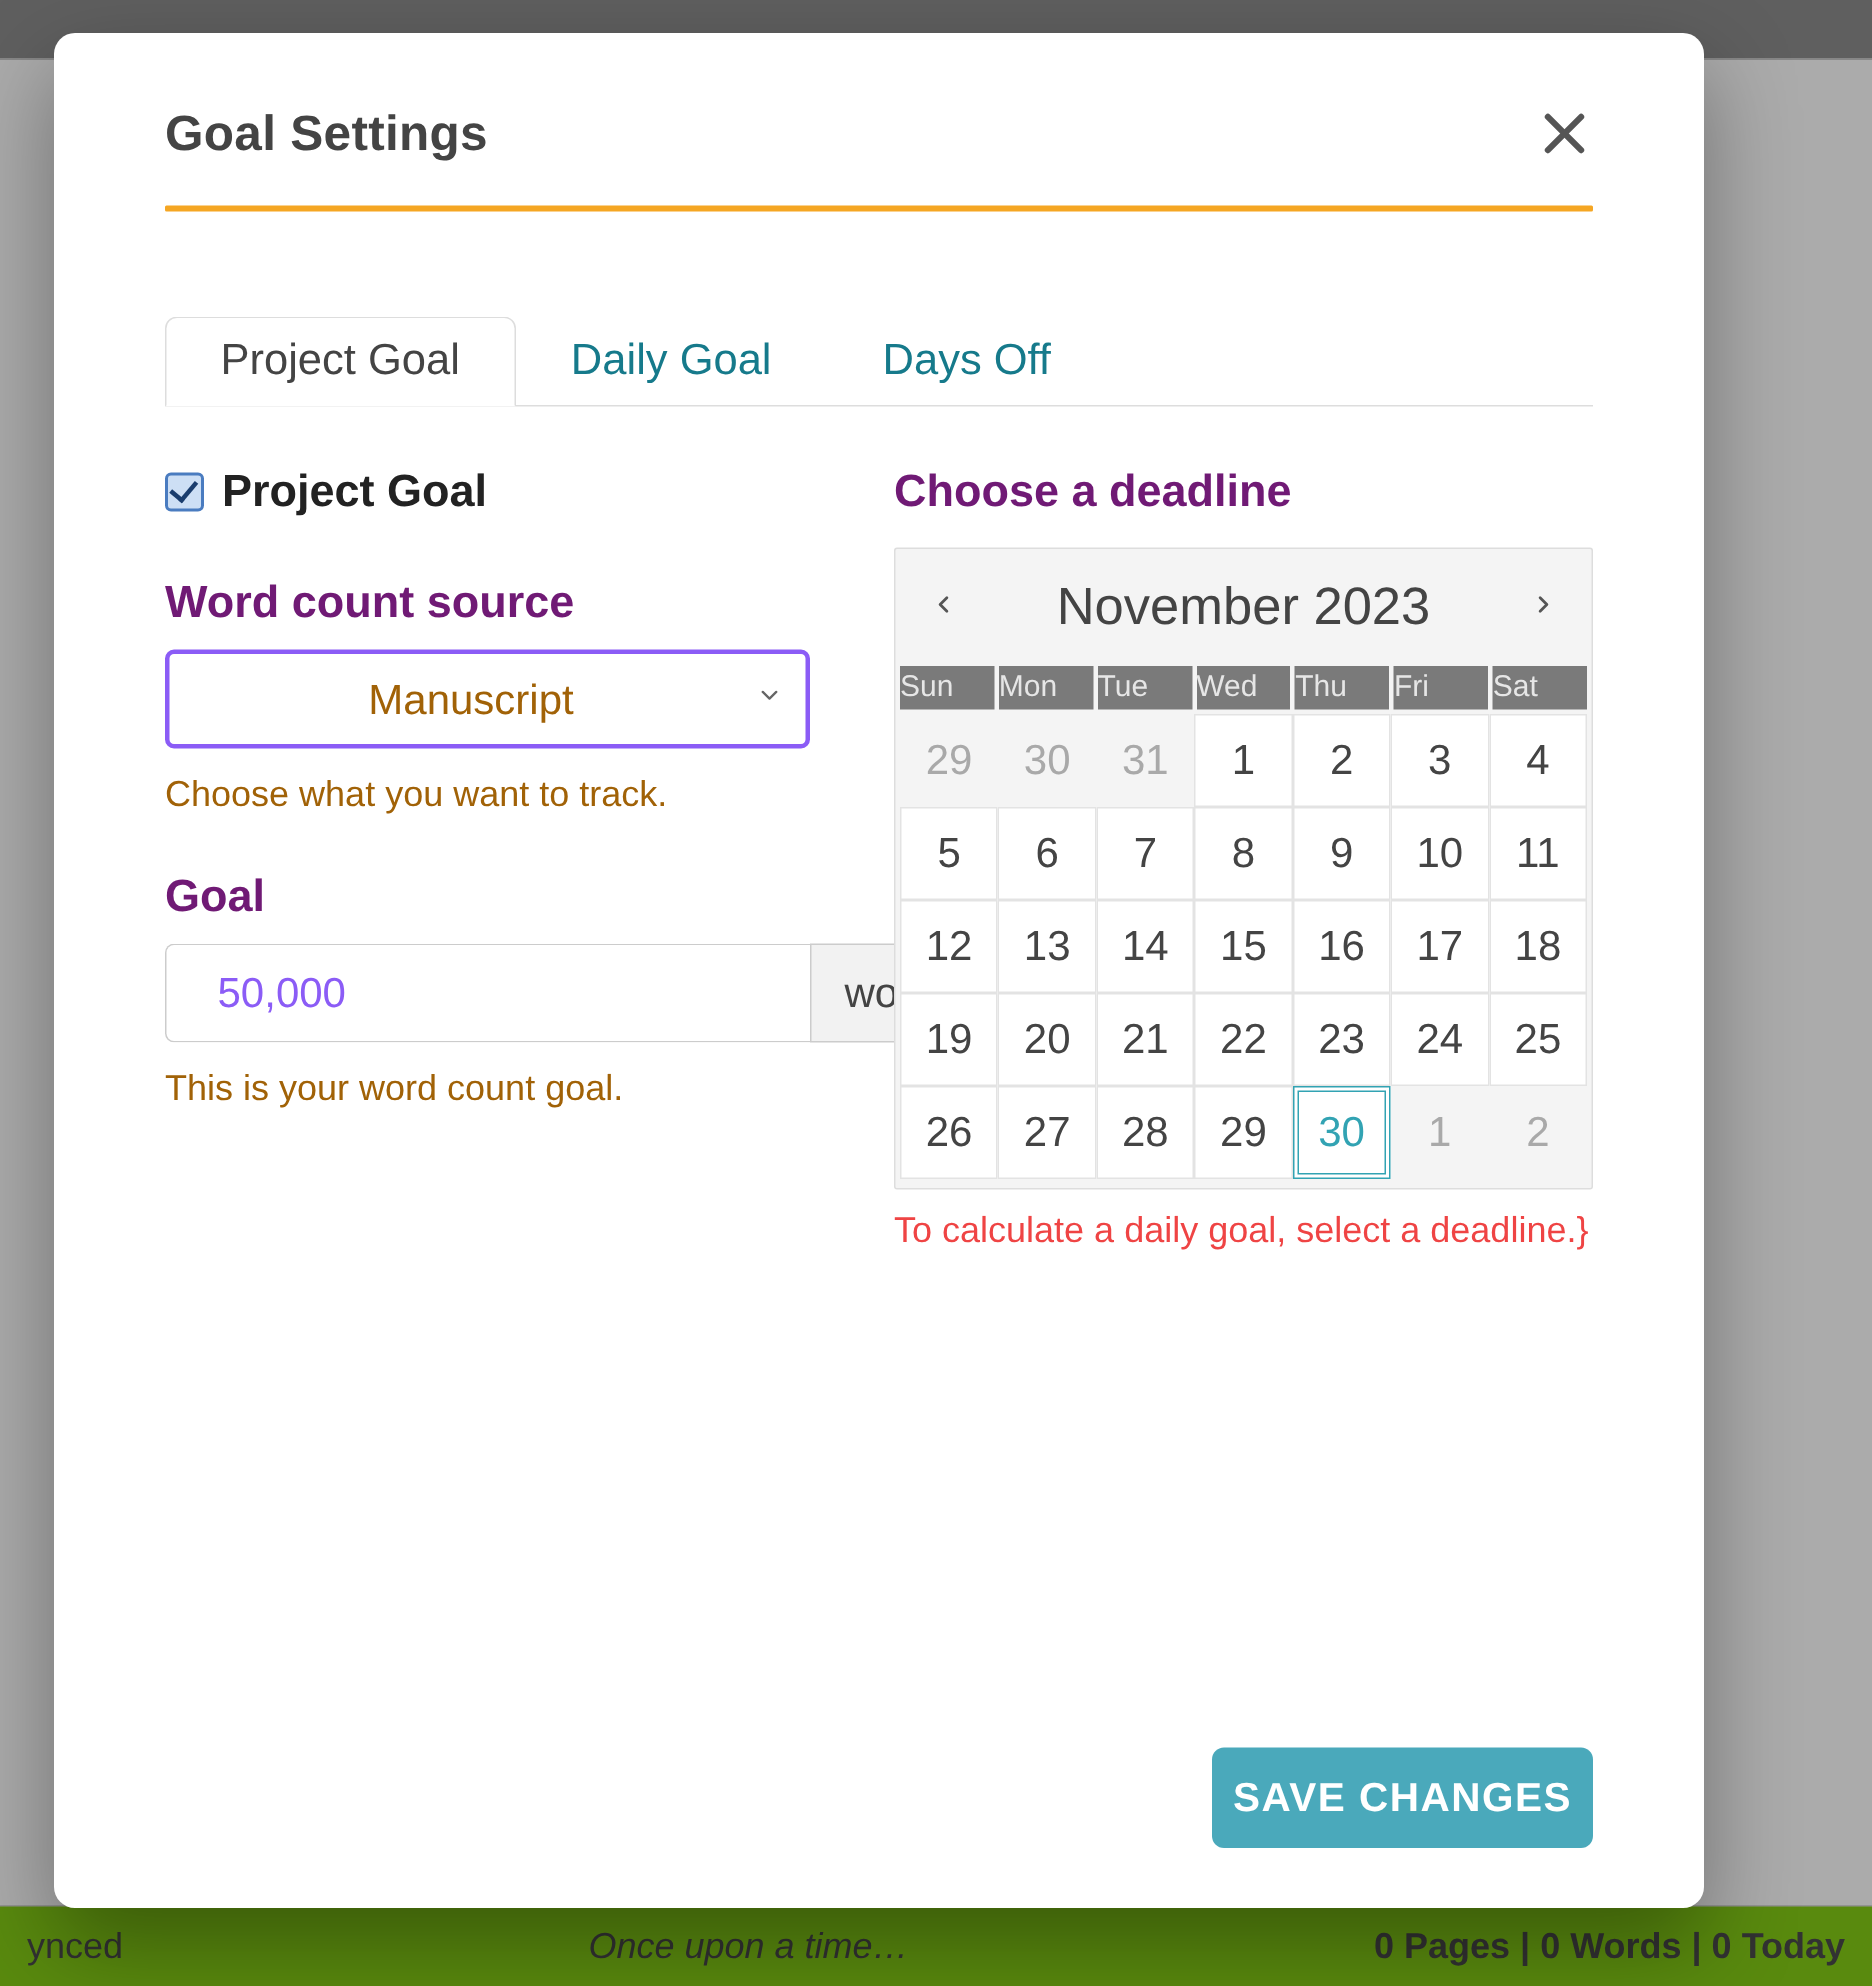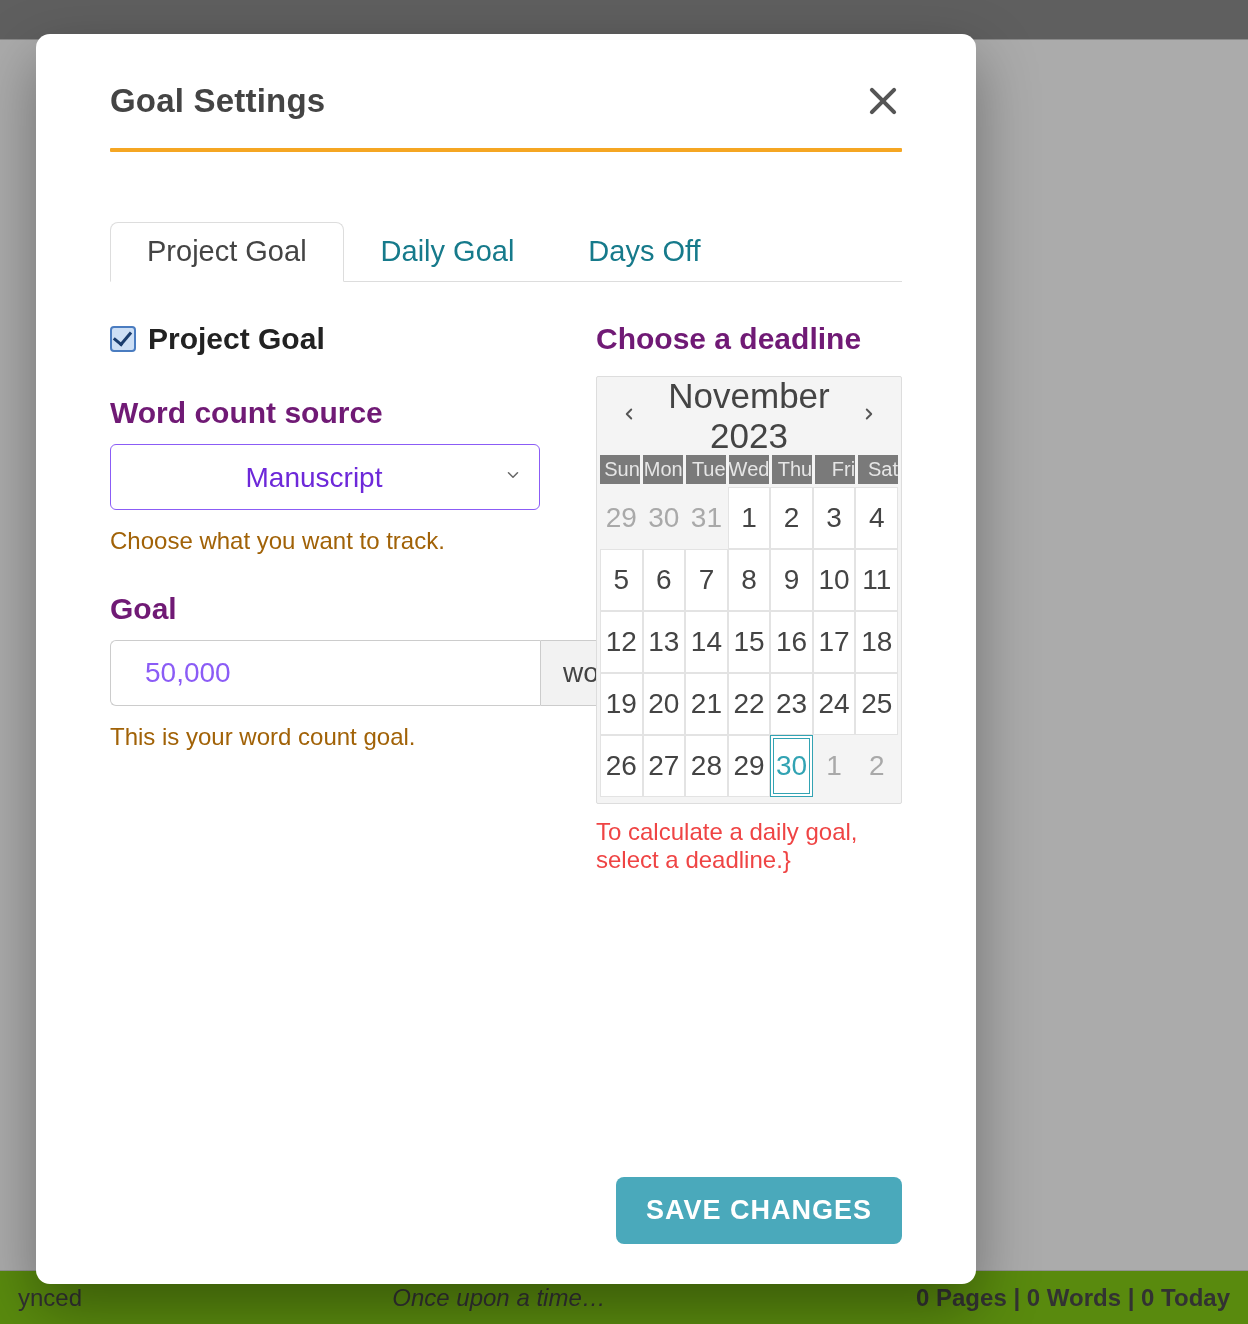--- a/index.html
+++ b/index.html
@@ -6,21 +6,21 @@
   html, body { width: 1248px; height: 1324px; font-family: -apple-system, BlinkMacSystemFont, "Segoe UI", Helvetica, Arial, sans-serif; }
   body { background: #8d8d8d; position: relative; overflow: hidden; }
 
   .behind-bar { position: absolute; left: 0; right: 0; top: 39px; bottom: 0; background: #fdfdfd; border-top: 1px solid #c9c9c9; }
   .behind-footer { position: absolute; left: 0; right: 0; bottom: 0; height: 54px; background: #84cc16; border-top: 1px solid #d7d7d7; display:flex; align-items:center; justify-content: space-between; padding: 0 18px; color:#4a4a4a; font-size:24px; }
   .behind-footer .center { font-style: italic; color:#4a4a4a; white-space: nowrap; overflow:hidden; text-overflow: clip; }
   .behind-footer .right { font-weight:600; white-space:nowrap; }
 
   .backdrop { position:absolute; inset:0; background: rgba(0,0,0,0.32); }
 
-  .modal { position:absolute; left:36px; top:34px; width:940px; height:1250px; background:#fff; border-radius:14px; box-shadow: 0 24px 60px rgba(0,0,0,0.35); padding: 48px 74px 40px 74px; display:flex; flex-direction:column; }
+  .modal { position:absolute; left:36px; top:22px; width:1100px; height:1250px; background:#fff; border-radius:14px; box-shadow: 0 24px 60px rgba(0,0,0,0.35); padding: 48px 74px 40px 74px; display:flex; flex-direction:column; }
 
   .modal-header { display:flex; justify-content:space-between; align-items:flex-start; }
   .modal-title { font-size:33px; font-weight:600; color:#444; letter-spacing:0.2px; }
   .close-x { cursor:pointer; color:#555; }
   .close-x svg { width:38px; height:38px; }
   .accent-line { height:4px; background:#f5a623; margin-top:24px; border-radius:1px; }
 
   .tabs { display:flex; margin-top:70px; border-bottom:1px solid #ddd; }
   .tab { padding: 12px 36px 12px 36px; font-size:29px; font-weight:500; cursor:pointer; }
   .tab.active { border:1px solid #ddd; border-bottom:1px solid #fff; border-top-left-radius:8px; border-top-right-radius:8px; margin-bottom:-1px; color:#444; }
@@ -31,42 +31,42 @@
   .col-right { flex:1; }
 
   .check-row { display:flex; align-items:center; gap:12px; margin-bottom:40px; }
   .checkbox { width:26px; height:26px; appearance:none; border:2px solid #4a7cc0; border-radius:4px; background:#cddff5; position:relative; cursor:pointer; }
   .checkbox:checked::after { content:""; position:absolute; left:5px; top:0px; width:8px; height:14px; border: solid #1a3d6e; border-width: 0 3px 3px 0; transform: rotate(40deg); }
   .check-label { font-size:30px; font-weight:700; color:#222; }
 
   .field-block { margin-bottom:34px; }
   .field-label { font-size:30px; font-weight:700; color:#701a75; margin-bottom:14px; }
   .select-wrap { position:relative; }
-  .select { width:100%; height:66px; border:1px solid #8b5cf6; border-radius:6px; background:#fff; font-size:28px; color:#6d28d9; padding: 0 44px 0 22px; appearance:none; cursor:pointer; text-align:center; }
+  .select { width:100%; height:66px; border:3px solid #8b5cf6; border-radius:6px; background:#fff; font-size:28px; color:#a16207; padding: 0 44px 0 22px; appearance:none; cursor:pointer; text-align:center; }
   .select-caret { position:absolute; right:18px; top:50%; transform:translateY(-50%); color:#666; pointer-events:none; }
   .help { font-size:24px; color:#a16207; margin-top:14px; line-height:1.4; }
 
   .input-group { display:flex; height:66px; }
   .num-input { flex:1; border:1px solid #ccc; border-right:none; border-top-left-radius:6px; border-bottom-left-radius:6px; font-size:28px; color:#8b5cf6; padding:0 34px; outline:none; }
   .unit { display:flex; align-items:center; justify-content:center; padding:0 22px; border:1px solid #ccc; border-top-right-radius:6px; border-bottom-right-radius:6px; background:#f2f2f2; font-size:28px; color:#444; }
 
   .cal-wrap { border:1px solid #ddd; background:#f4f4f4; border-radius:2px; }
   .cal-head { display:flex; align-items:center; height:78px; }
   .cal-arrow { width:64px; display:flex; align-items:center; justify-content:center; cursor:pointer; color:#555; }
   .cal-month { flex:1; text-align:center; font-size:35px; color:#444; }
   .cal-row { display:grid; grid-template-columns: repeat(7,1fr); gap:3px; padding:0 3px; }
-  .dow { background:#7a7a7a; color:#e6e6e6; font-size:20px; text-align:right; padding:3px 0; }
+  .dow { background:#7a7a7a; color:#e6e6e6; font-size:20px; text-align:left; padding:3px 0; }
   .cal-body { padding:3px 3px 6px 3px; display:grid; grid-template-columns: repeat(7,1fr); gap:0; }
   .day { height:62px; background:#fff; border:1px solid #e3e3e3; display:flex; align-items:center; justify-content:center; font-size:28px; color:#444; cursor:pointer; }
   .day.muted { background:transparent; border-color:transparent; color:#a9a9a9; cursor:default; }
   .day.selected { border:4px double #32a3b3; color:#32a3b3; font-weight:500; }
   .cal-help { font-size:24px; color:#ef4444; margin-top:14px; }
 
   .footer { display:flex; justify-content:flex-end; margin-top:auto; }
-  .save-btn { background:#4aa9bb; color:#fff; font-size:27px; font-weight:700; letter-spacing:1px; border:none; border-radius:8px; padding:18px 30px; cursor:pointer; }
+  .save-btn { background:#4aa9bb; color:#fff; font-size:27px; font-weight:700; letter-spacing:1px; border:none; border-radius:8px; padding:18px 14px; cursor:pointer; }
 </style>
 </head>
 <body>
 
 <div class="behind-bar"></div>
 <div class="behind-footer">
   <span>ynced</span>
   <span class="center">Once upon a time…</span>
   <span class="right">0 Pages | 0 Words | 0 Today</span>
 </div>

